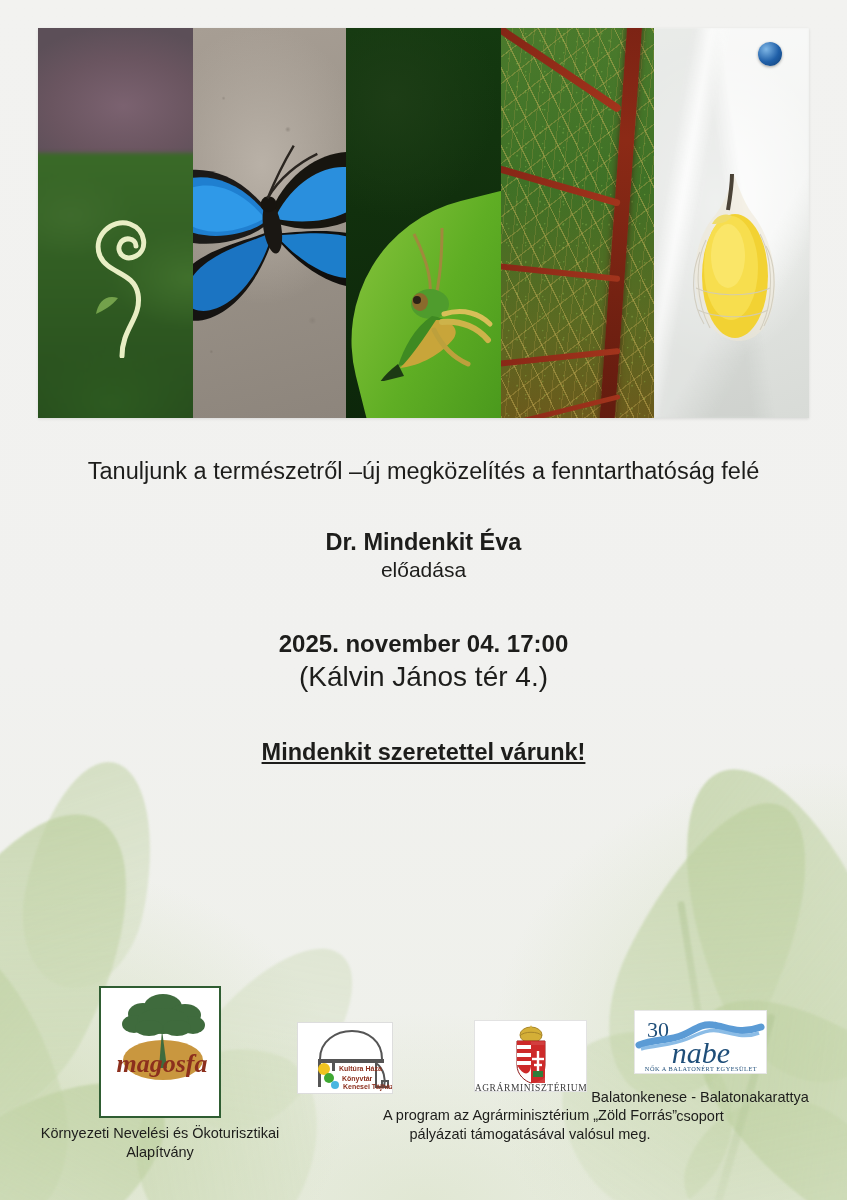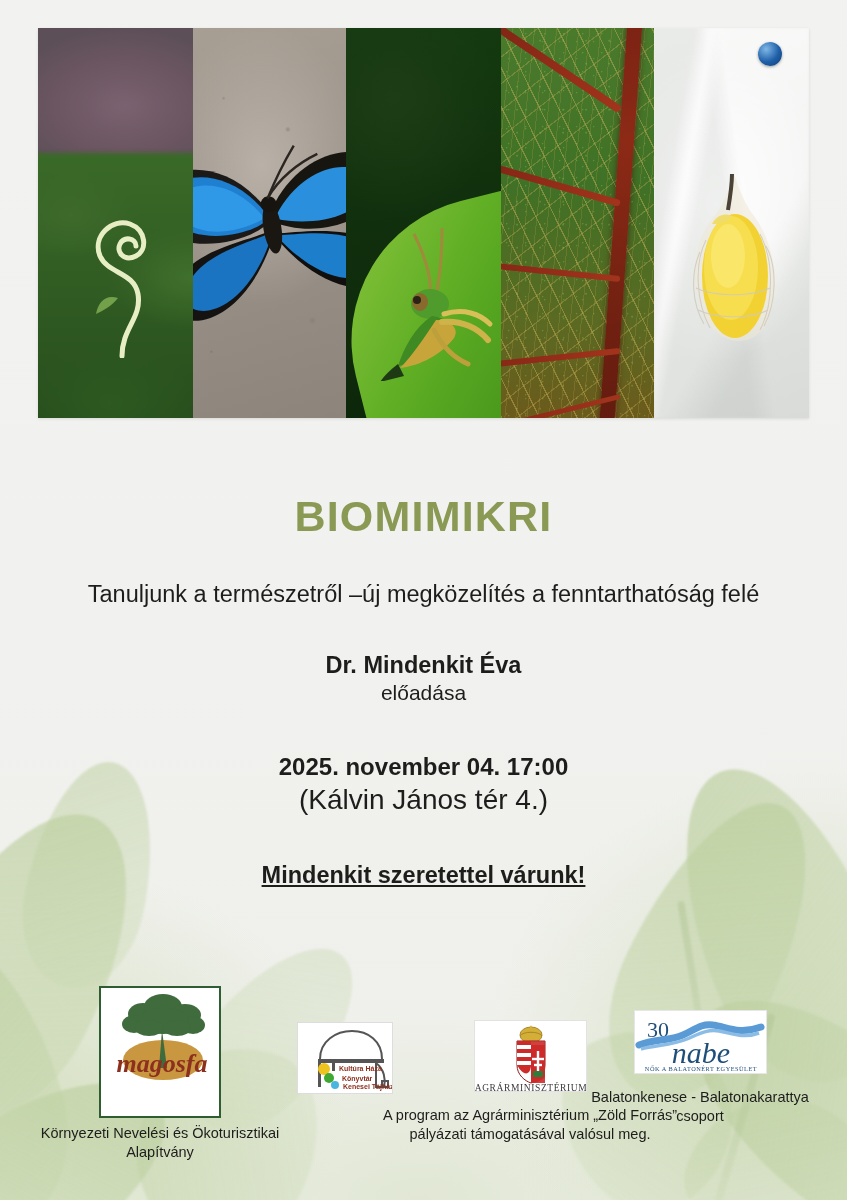--- a/index.html
+++ b/index.html
@@ -312,21 +312,20 @@
         <path d="M78 78 C90 100 88 136 76 158"></path>
         <path d="M72 66 C86 92 86 136 72 162"></path>
         <path d="M8 120 C24 128 60 130 82 120"></path>
         <path d="M10 142 C26 150 60 152 80 142"></path>
       </g>
     </svg>
   </div>
 </div>
 
 <div id="content">
-  <div id="poster-title" style="color: rgb(138, 154, 85);">BIOMIMIKRI</div>
   <div id="subtitle">Tanuljunk a természetről –új megközelítés a fenntarthatóság felé</div>
   <div id="speaker-name">Dr. Mindenkit Éva</div>
   <div id="speaker-role">előadása</div>
   <div id="event-datetime">2025. november 04. 17:00</div>
   <div id="venue-address">(Kálvin János tér 4.)</div>
   <div id="welcome-line">Mindenkit szeretettel várunk!</div>
 </div>
 
 <div id="sponsors">
 

